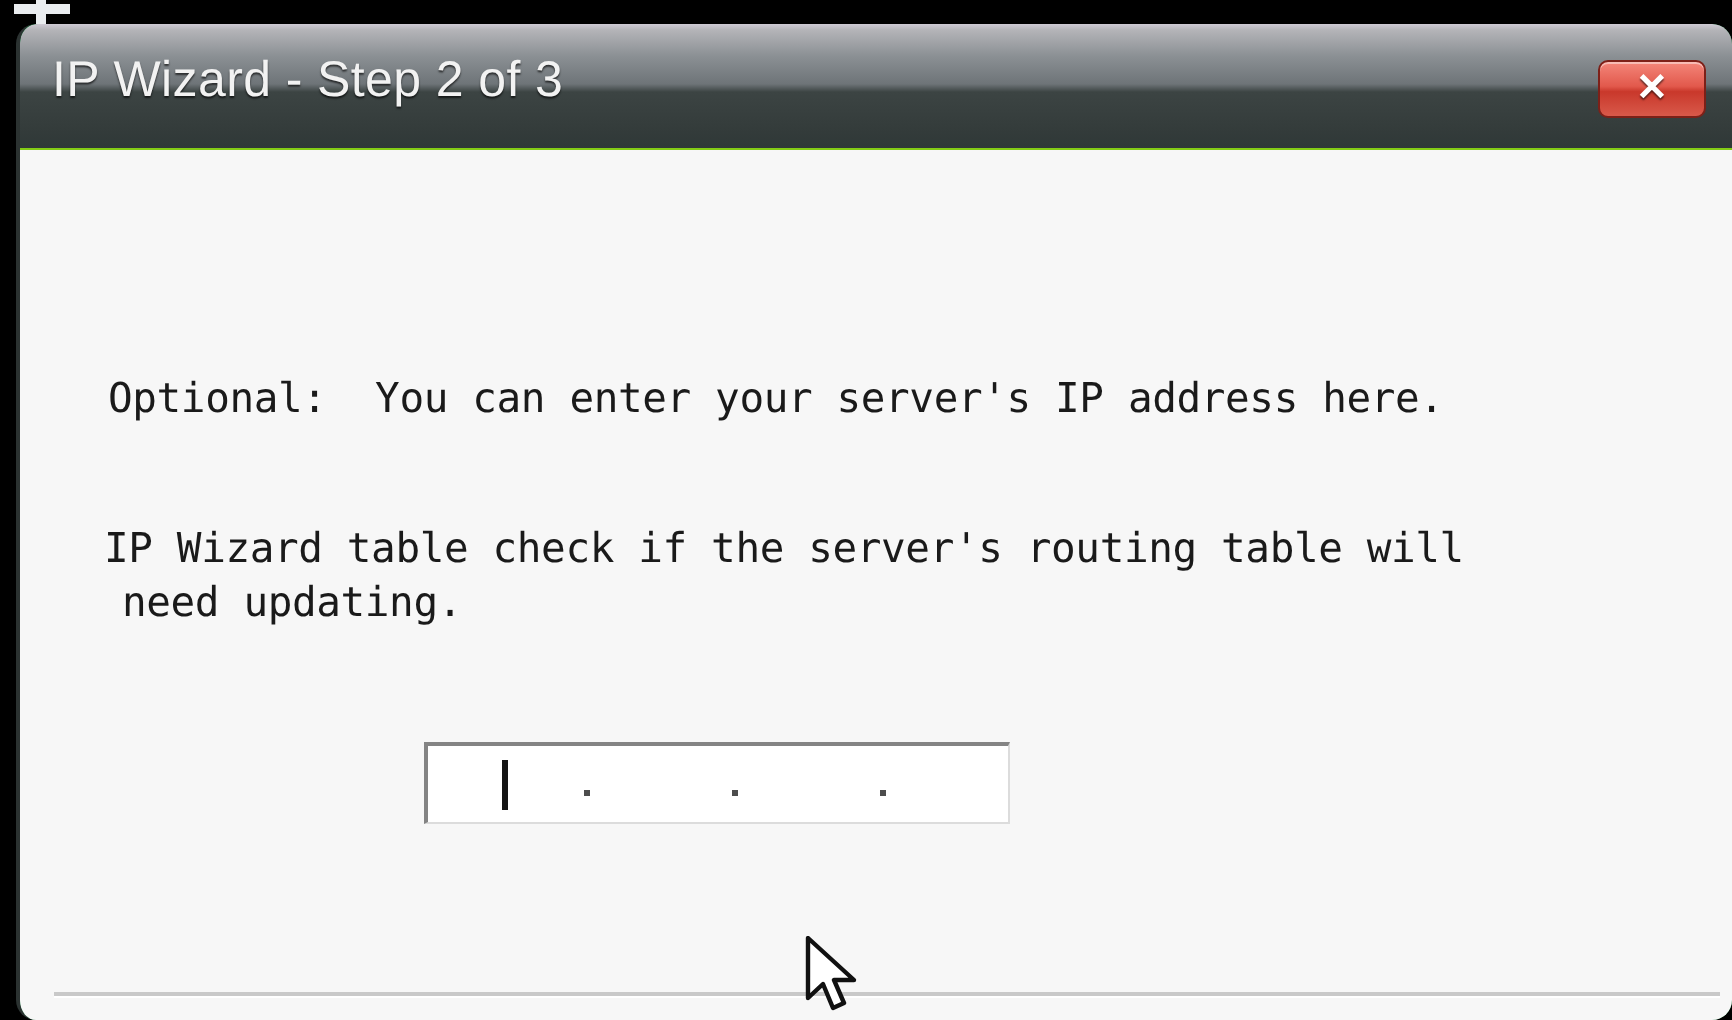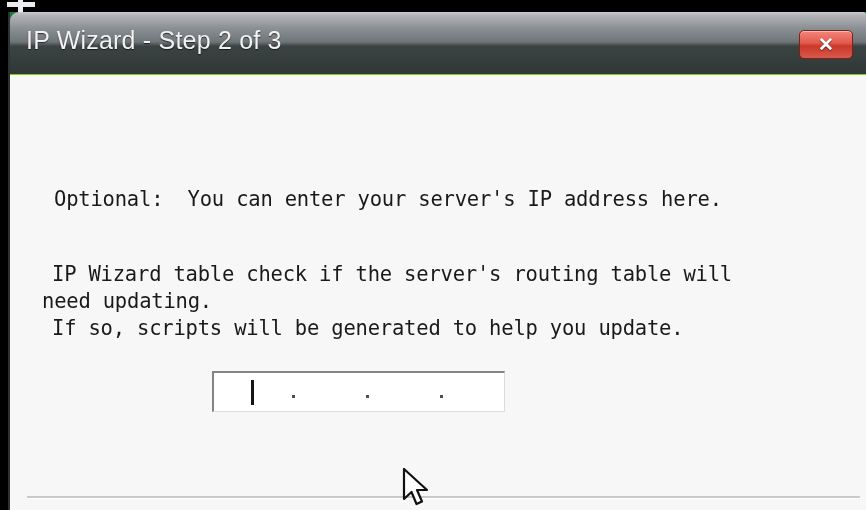--- a/index.html
+++ b/index.html
@@ -49,20 +49,21 @@
   #dialog-window {
     position: absolute;
     left: 8px;
     top: 12px;
     width: 858px;
     height: 498px;
     background: #15803d;
     border-left: 2px solid #2b3231;
     box-sizing: border-box;
     overflow: hidden;
+    border-radius: 10px;
   }
 
   
   #title-bar {
     position: relative;
     height: 62px;
     background: linear-gradient(to bottom,
         #cfcad4 0px,
         #b4b4b8 3px,
         #8b9094 16px,
@@ -117,21 +118,21 @@
   .wizard-text {
     position: absolute;
     font-family: "DejaVu Sans Mono", "Liberation Mono", monospace;
     font-size: 20.5px;
     color: #1a1a1a;
     white-space: pre;
     letter-spacing: -0.2px;
   }
   #intro-line     { left: 44px; top: 112px; }
   #body-line-1    { left: 42px; top: 187px; }
-  #body-line-2    { left: 32px; top: 214px; text-align: center; }
+  #body-line-2    { left: 51px; top: 214px; text-align: center; }
   #body-line-3    { left: 42px; top: 241px; }
 
   
   #ip-input-field {
     position: absolute;
     left: 202px;
     top: 296px;
     width: 293px;
     height: 41px;
     background: #ffffff;
@@ -199,21 +200,20 @@
         <span class="glyph">✕</span>
       </div>
     </div>
 
     <div id="client-area">
 
       <div class="wizard-text" id="intro-line">Optional:  You can enter your server's IP address here.</div>
 
       <div class="wizard-text" id="body-line-1">IP Wizard table check if the server's routing table will</div>
       <div class="wizard-text" id="body-line-2">need updating.</div>
-      <div class="wizard-text" id="body-line-3">If so, scripts will be generated to help you update.</div>
 
       <div id="ip-input-field">
         <div class="ip-caret"></div>
         <div class="ip-sep s1"></div>
         <div class="ip-sep s2"></div>
         <div class="ip-sep s3"></div>
       </div>
 
       <div id="button-separator"></div>
 

